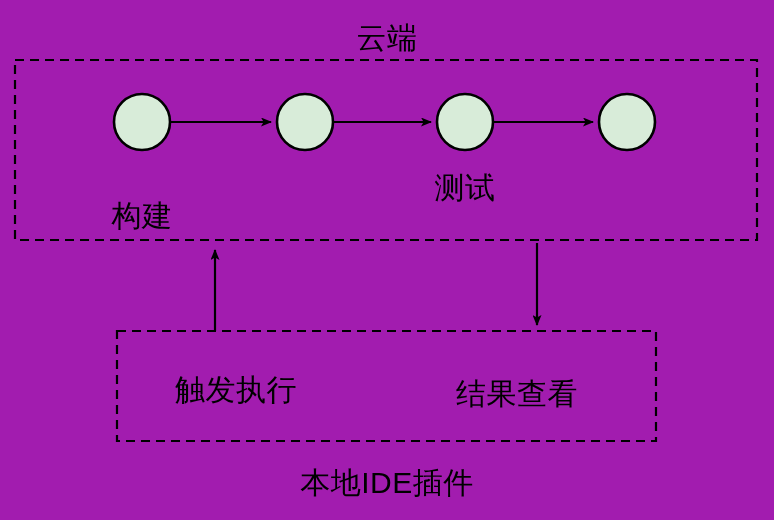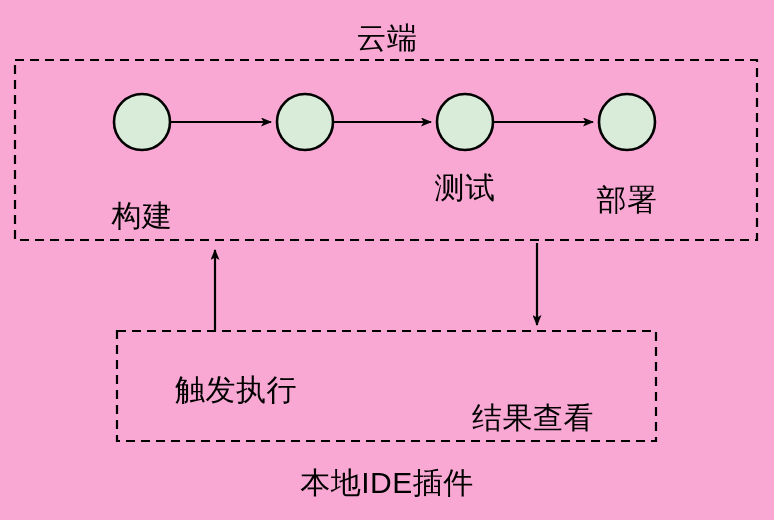--- a/index.html
+++ b/index.html
@@ -4,21 +4,21 @@
 <style>
   html, body {
     margin: 0;
     padding: 0;
     background: #ffffff;
   }
   #canvas {
     position: relative;
     width: 774px;
     height: 520px;
-    background: #f9a8d4;
+    background: #a21caf;
     font-family: "Liberation Sans", "DejaVu Sans", sans-serif;
     overflow: hidden;
   }
   svg.diagram {
     position: absolute;
     left: 0;
     top: 0;
     width: 774px;
     height: 520px;
   }
@@ -77,20 +77,19 @@
     <circle class="node-circle" cx="627" cy="122" r="28"></circle>
 
     <line class="flow-line" x1="215" y1="331" x2="215" y2="250" marker-end="url(#arrowhead)"></line>
     <line class="flow-line" x1="537" y1="243" x2="537" y2="325" marker-end="url(#arrowhead)"></line>
   </svg>
 
   <div class="lbl lbl-title" style="left:387px; top:38px;">云端</div>
 
   <div class="lbl lbl-node" style="left:142px; top:200px;margin-top:16px;">构建</div>
   <div class="lbl lbl-node" style="left:465px; top:188px;">测试</div>
-  <div class="lbl lbl-node" style="left:627px; top:200px;">部署</div>
 
   <div class="lbl lbl-inner" style="left:236px; top:390px;text-align:center;">触发执行</div>
-  <div class="lbl lbl-inner" style="left:517px; top:418px;margin-left:16px;">结果查看</div>
+  <div class="lbl lbl-inner" style="left:517px; top:394px;">结果查看</div>
 
   <div class="lbl lbl-foot" style="left:387px; top:483px;">本地IDE插件</div>
 
 </div>
 
 </body></html>

